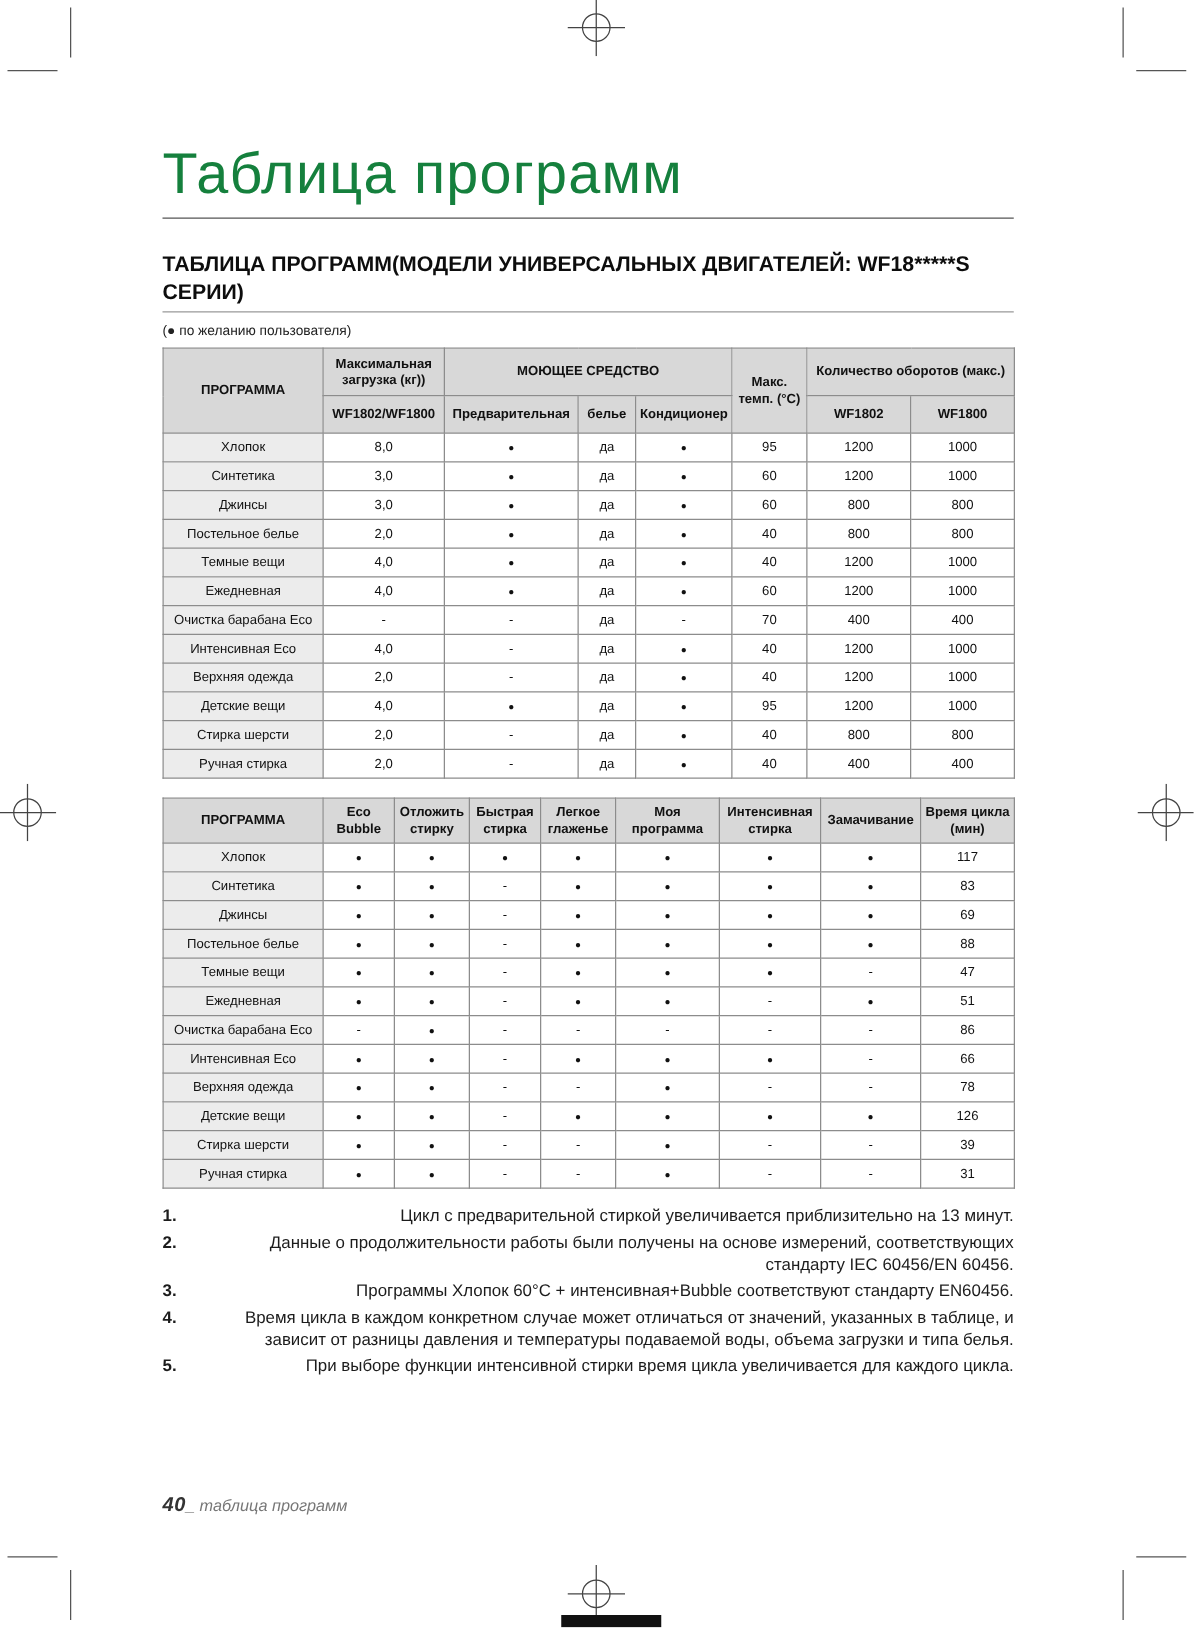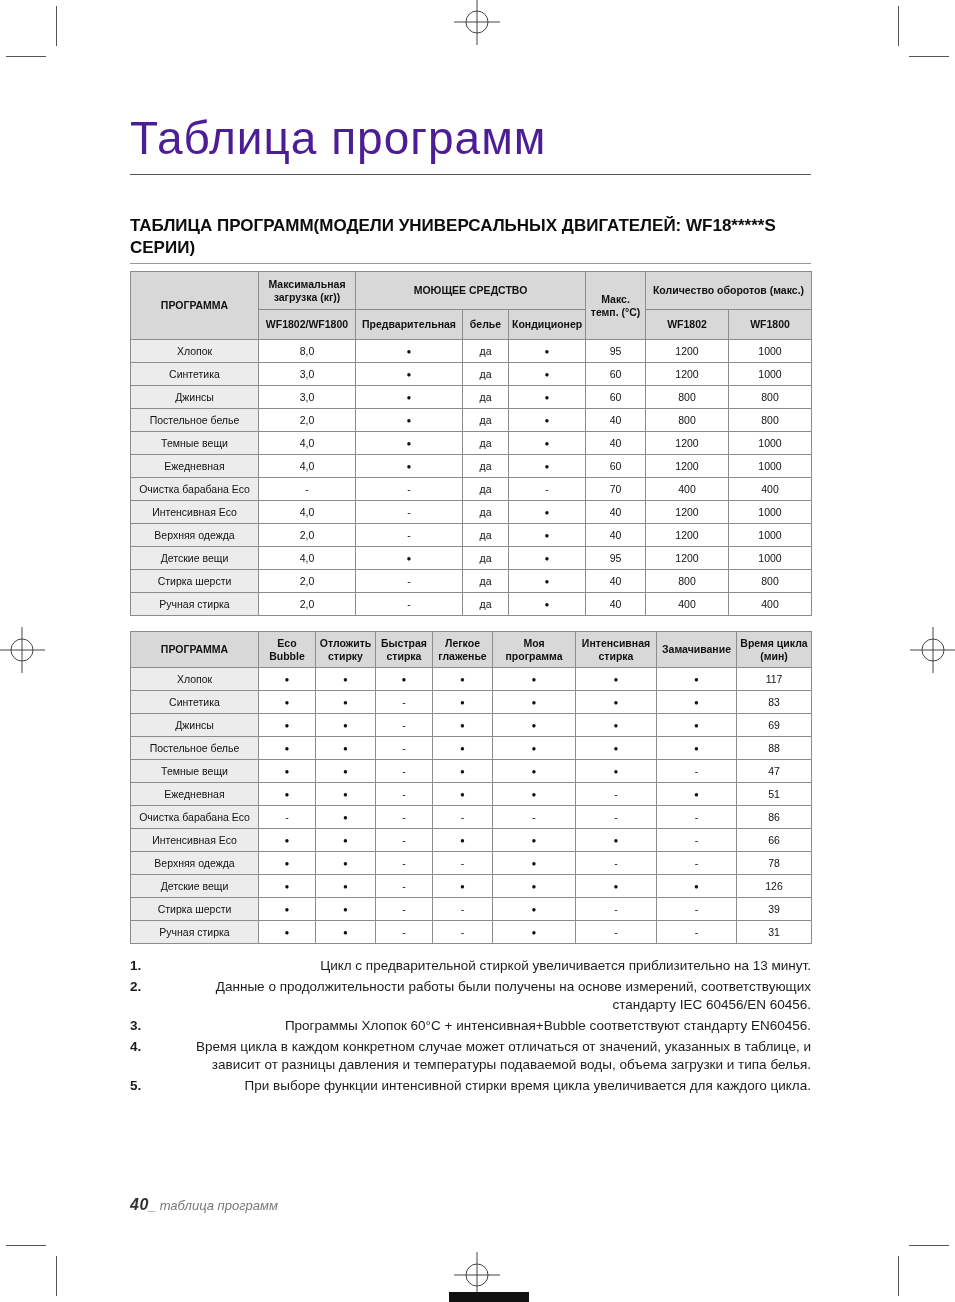--- a/index.html
+++ b/index.html
@@ -7,24 +7,24 @@
   body { font-family:"Liberation Sans", sans-serif; color:#1a1a1a; }
   .page { position:relative; width:955px; height:1302px; background:#fff; overflow:hidden; }
 
   
   .cropline { position:absolute; background:#555; }
   .regmark { position:absolute; }
   .ink-bar { position:absolute; background:#111; }
 
   .content { position:absolute; left:130px; top:112px; width:681px; }
 
-  .doc-title { font-size:46px; font-weight:300; color:#4c1d95; letter-spacing:1px; line-height:1.15; }
+  .doc-title { font-size:46px; font-weight:300; color:#15803d; letter-spacing:1px; line-height:1.15; }
   .title-rule { border-bottom:1px solid #555; margin-top:9px; }
 
-  .section-heading { margin-top:40px; font-size:17px; font-weight:bold; line-height:1.28; color:#0d0d0d; }
+  .section-heading { margin-top:26px; font-size:17px; font-weight:bold; line-height:1.28; color:#0d0d0d; }
   .section-rule { border-bottom:1px solid #999; margin-top:5px; }
 
   .note { margin-top:9px; font-size:11px; color:#222; }
 
   table { border-collapse:collapse; width:681px; table-layout:fixed; font-size:10.5px; color:#111; }
   th, td { border:1px solid #8c8c8c; text-align:center; vertical-align:middle; padding:1px 3px; overflow:hidden; }
   thead th { background:#d8d8d8; font-weight:bold; line-height:1.25; }
   tbody th { background:#ececec; font-weight:normal; }
   tbody td { background:#fff; }
   tbody tr { height:23px;margin-top:48px; }
@@ -81,20 +81,21 @@
   <div class="ink-bar" style="left:449px; top:1292px; width:80px; height:10px;"></div>
 
   <div class="content">
 
     <div class="doc-title">Таблица программ</div>
     <div class="title-rule"></div>
 
     <div class="section-heading">ТАБЛИЦА ПРОГРАММ(МОДЕЛИ УНИВЕРСАЛЬНЫХ ДВИГАТЕЛЕЙ: WF18*****S СЕРИИ)</div>
     <div class="section-rule"></div>
 
+    <div class="note">(● по желанию пользователя)</div>
 
     <table class="t1">
       <colgroup>
         <col style="width:128px">
           <col style="width:97px">
           <col style="width:107px">
           <col style="width:46px">
         <col style="width:77px">
           <col style="width:60px">
           <col style="width:83px">

